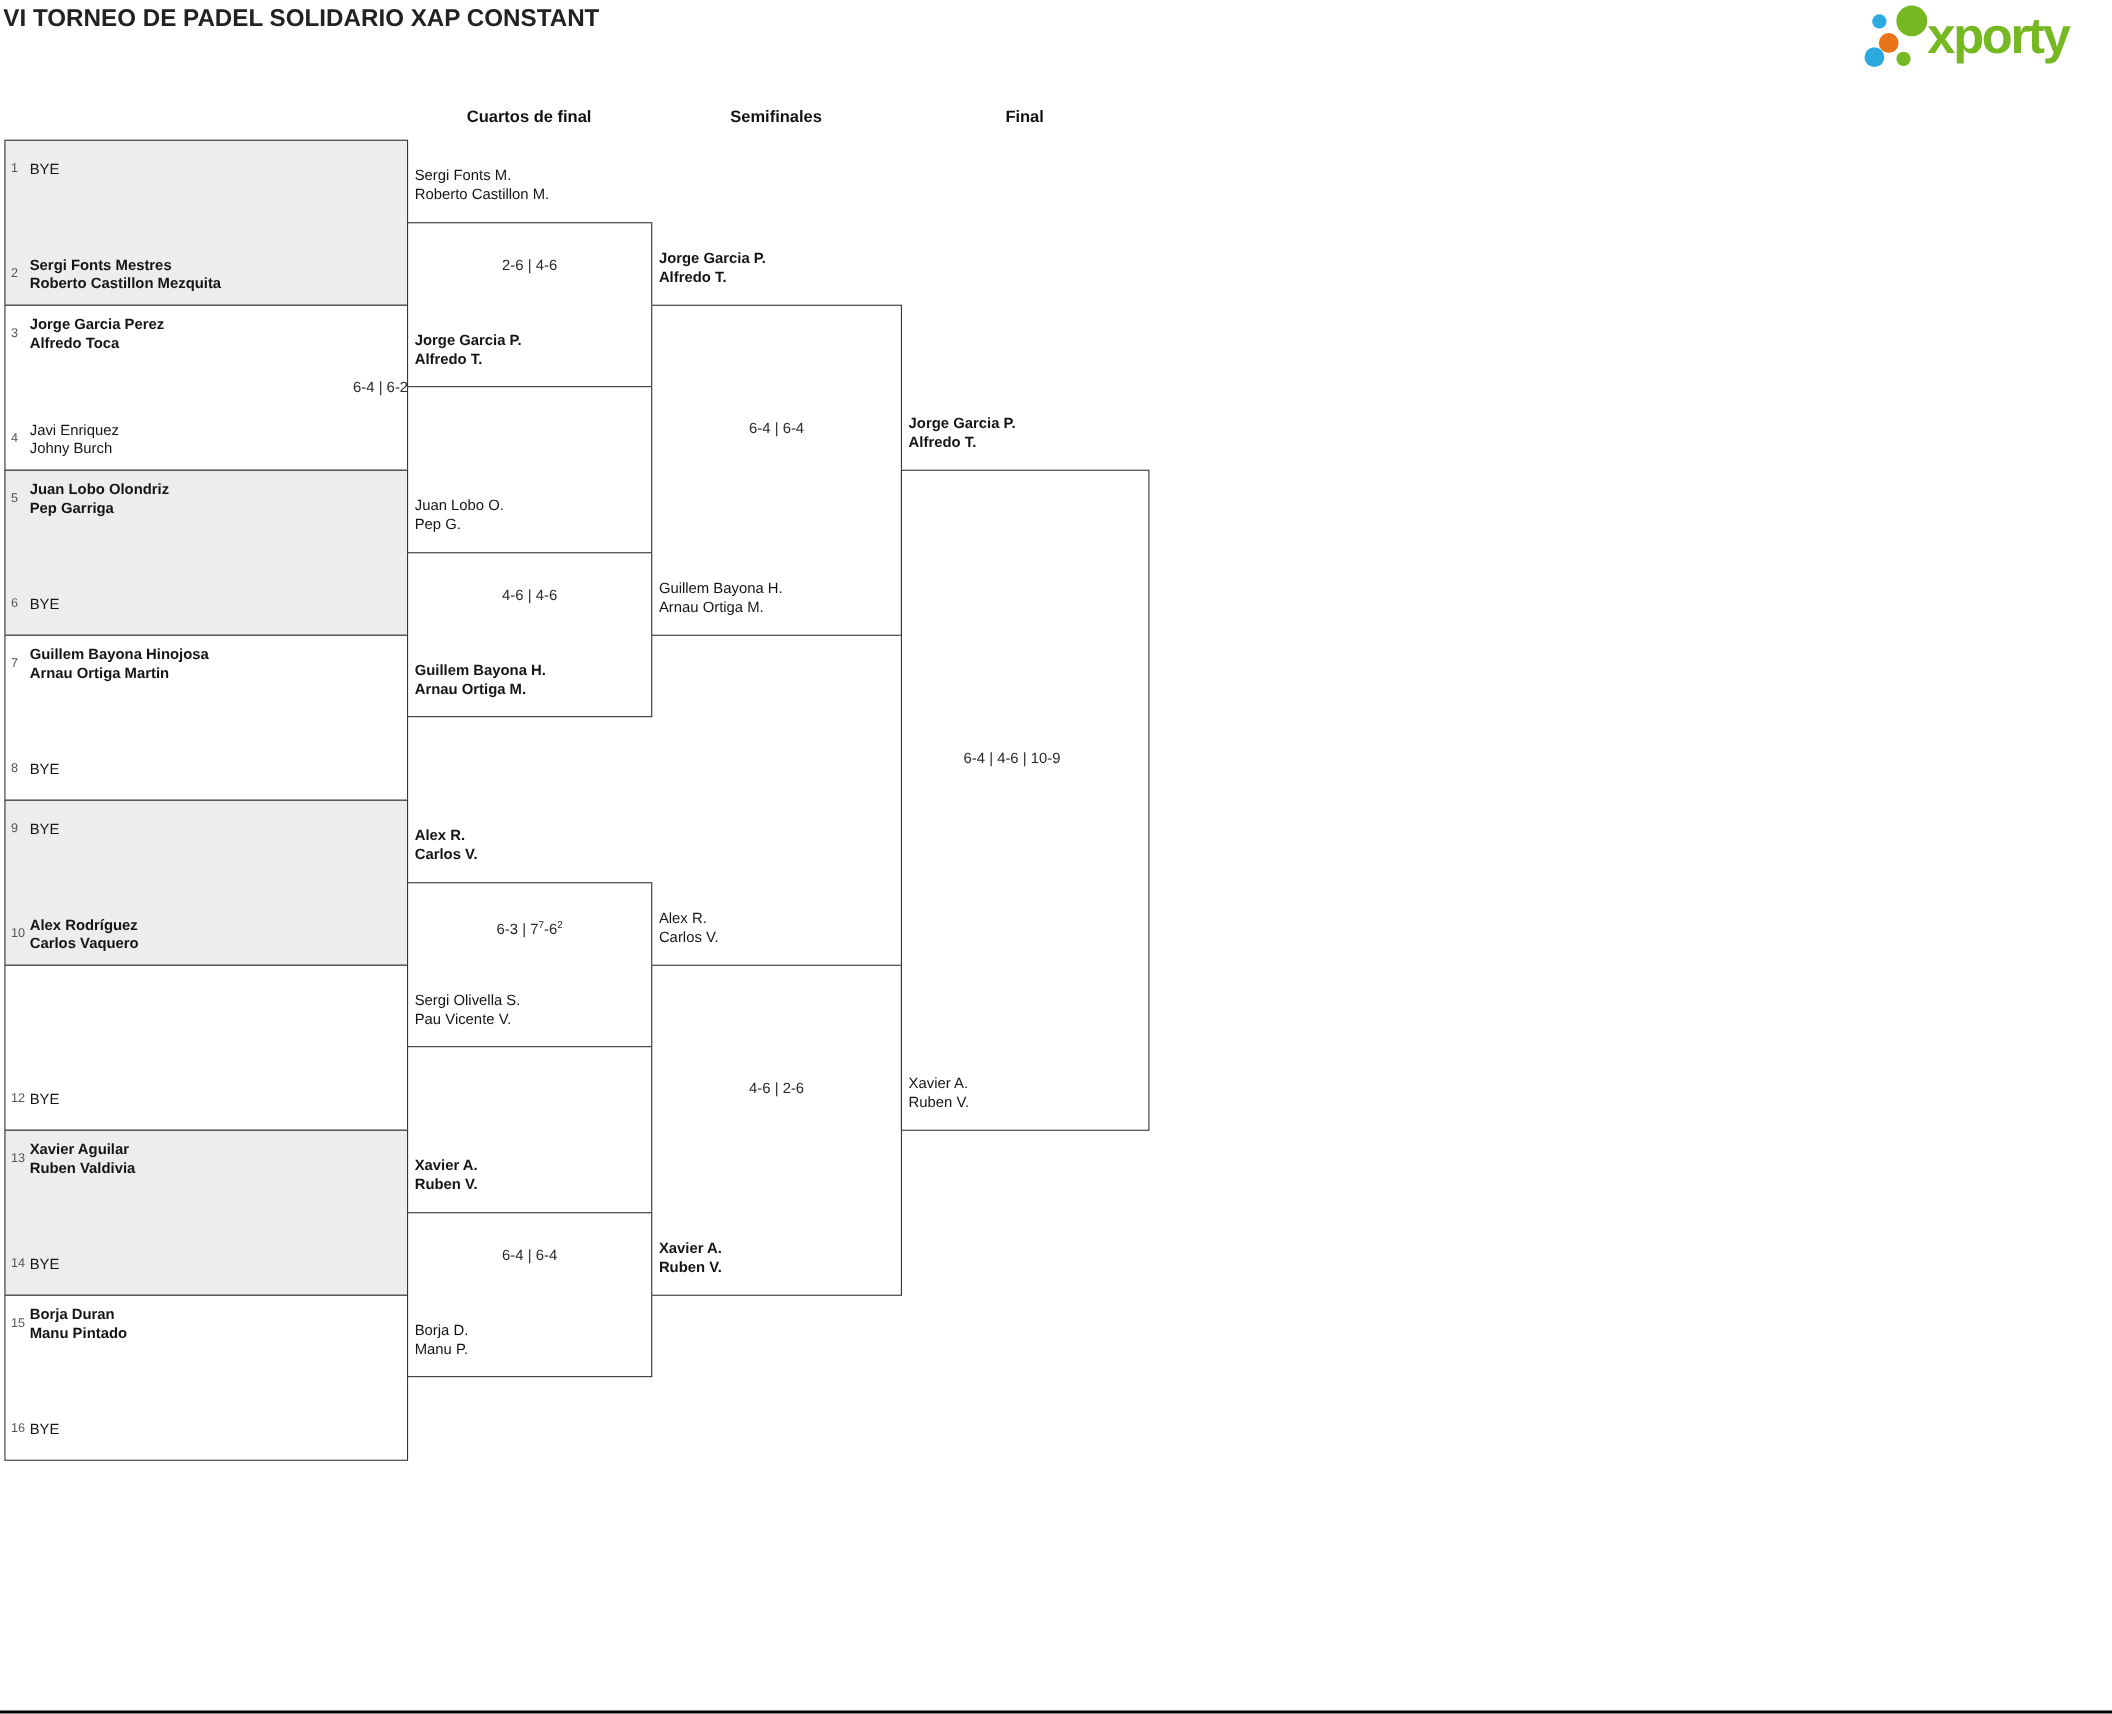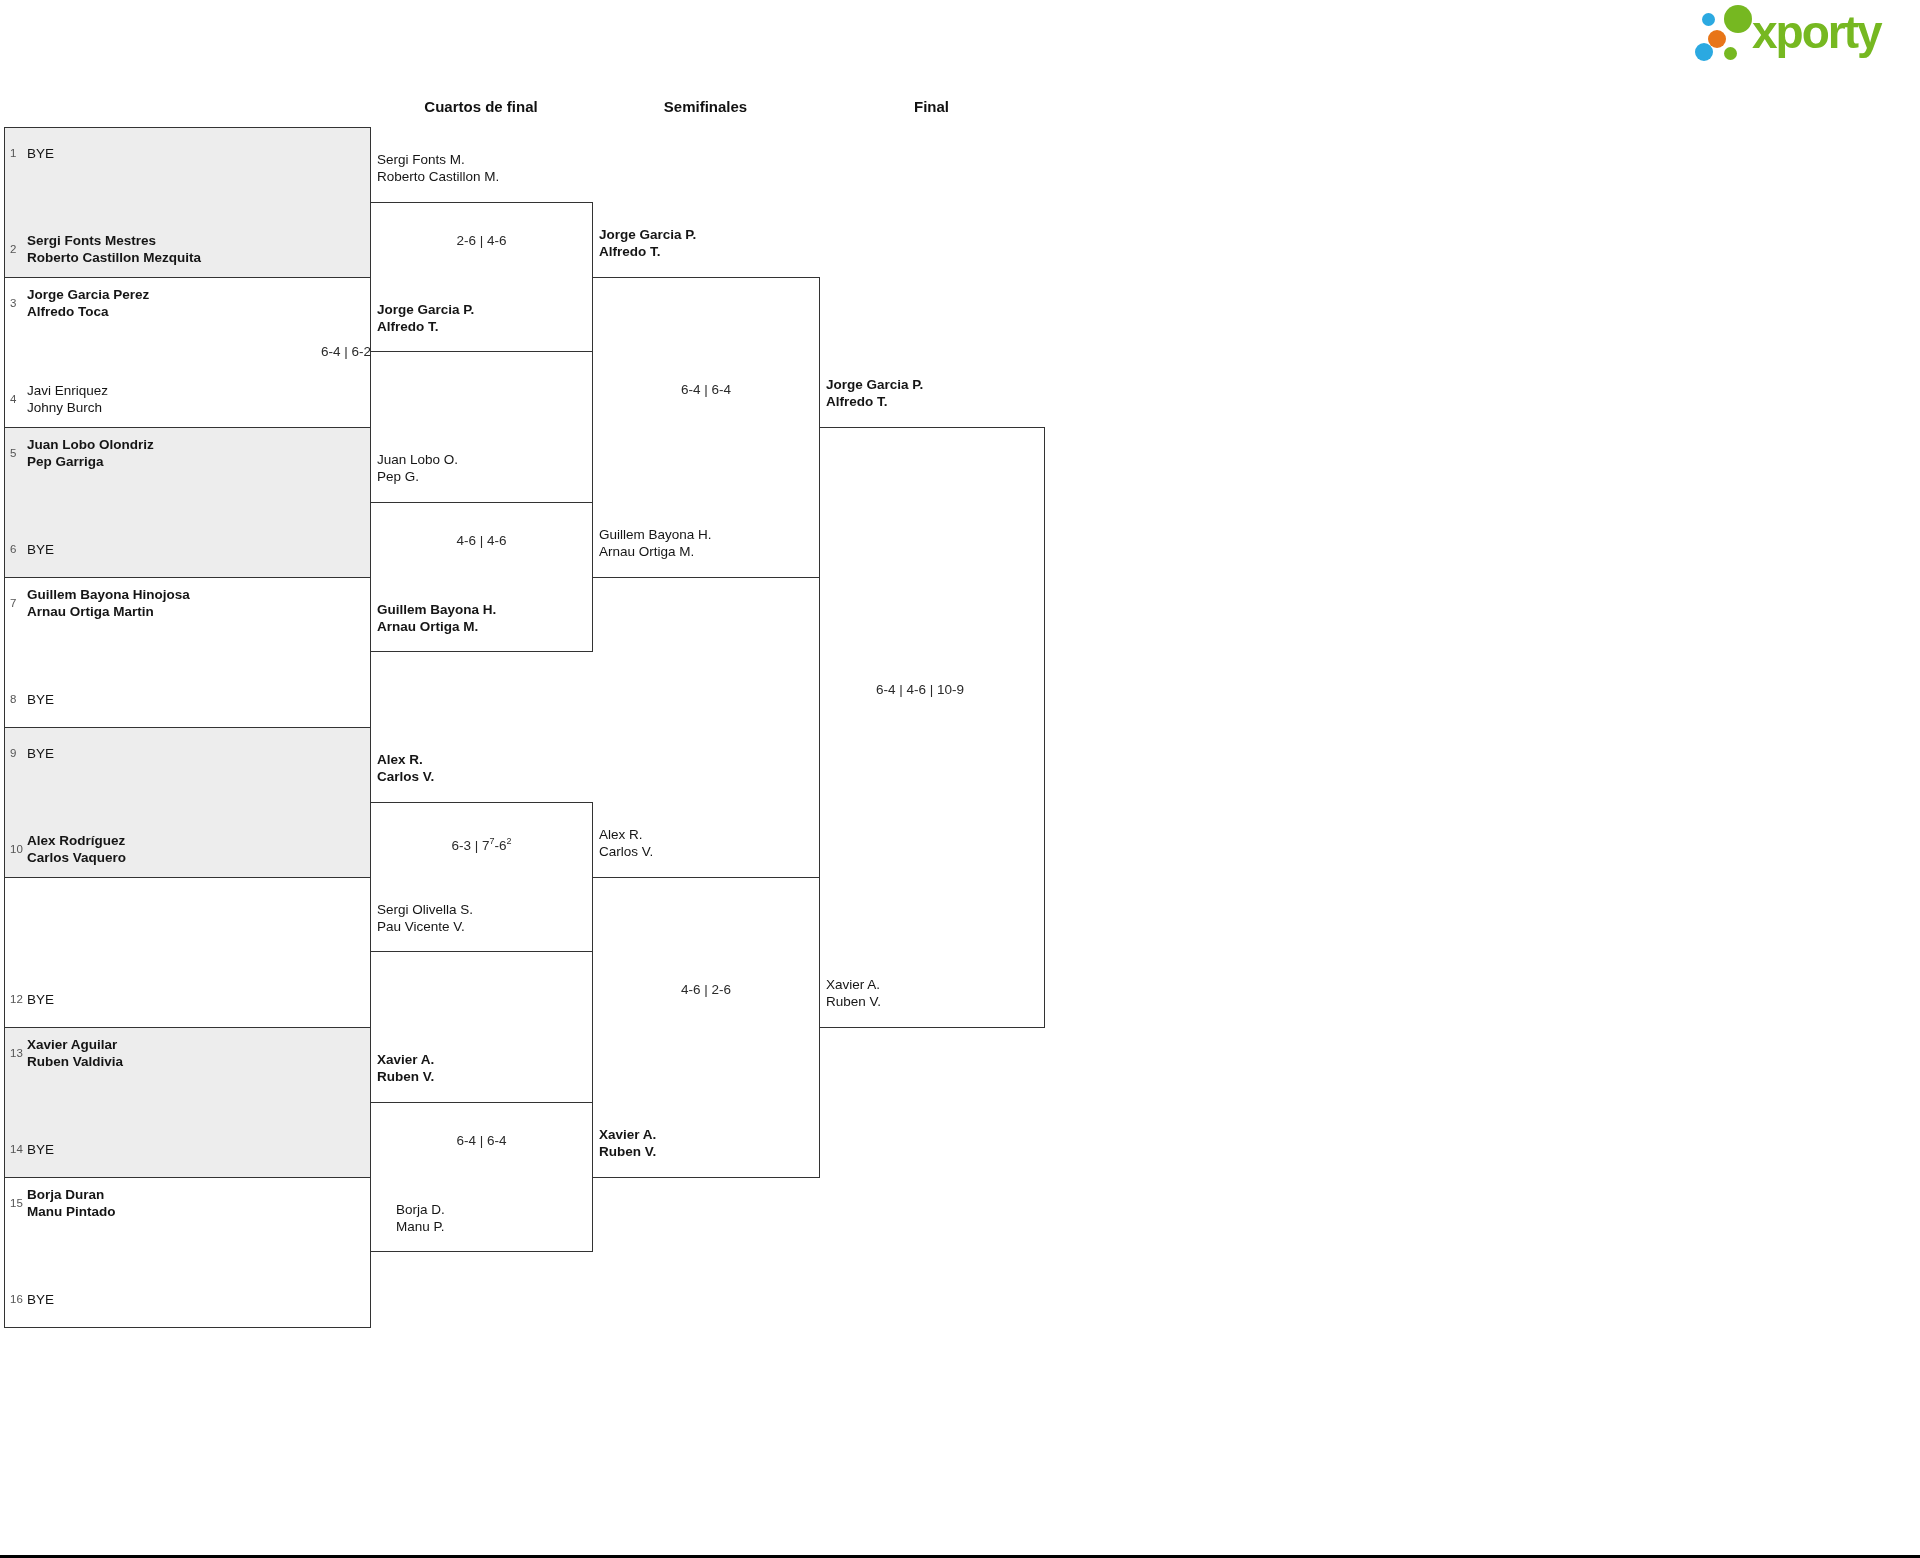--- a/index.html
+++ b/index.html
@@ -26,20 +26,21 @@
   .c-green{background:#76b821;}
   .c-blue{background:#2ba9e1;}
   .c-orange{background:#e87518;}
   .bottom-bar{position:absolute;left:0;bottom:0;width:1920px;height:3px;background:#000;}
 </style>
 </head>
 <body>
 
 <div class="canvas">
 
+  <div class="title">VI TORNEO DE PADEL SOLIDARIO XAP CONSTANT</div>
 
   <div>
     <span class="dot c-blue" style="left:1702px;top:13px;width:13px;height:13px;"></span>
     <span class="dot c-green" style="left:1724px;top:5px;width:28px;height:28px;"></span>
     <span class="dot c-orange" style="left:1708px;top:30px;width:18px;height:18px;"></span>
     <span class="dot c-blue" style="left:1695px;top:43px;width:18px;height:18px;"></span>
     <span class="dot c-green" style="left:1724px;top:47px;width:13px;height:13px;"></span>
     <div class="logo-text">xporty</div>
   </div>
 
@@ -218,21 +219,21 @@
     </div>
   </div>
 
   <div class="pslot" style="left:377px;top:1048px;width:212px;">
     <div class="pname w">
       <div>Xavier A.</div>
       <div>Ruben V.</div>
     </div>
   </div>
   <div class="score" style="left:370px;top:1132px;width:223px;">6-4 | 6-4</div>
-  <div class="pslot" style="left:377px;top:1198px;width:212px;margin-left:19px;">
+  <div class="pslot" style="left:377px;top:1198px;width:212px;">
     <div class="pname">
       <div>Borja D.</div>
       <div>Manu P.</div>
     </div>
   </div>
 
   <div class="box" style="left:592px;top:277px;width:228px;height:301px;"></div>
   <div class="box" style="left:592px;top:877px;width:228px;height:301px;"></div>
 
   <div class="pslot" style="left:599px;top:223px;width:215px;">

